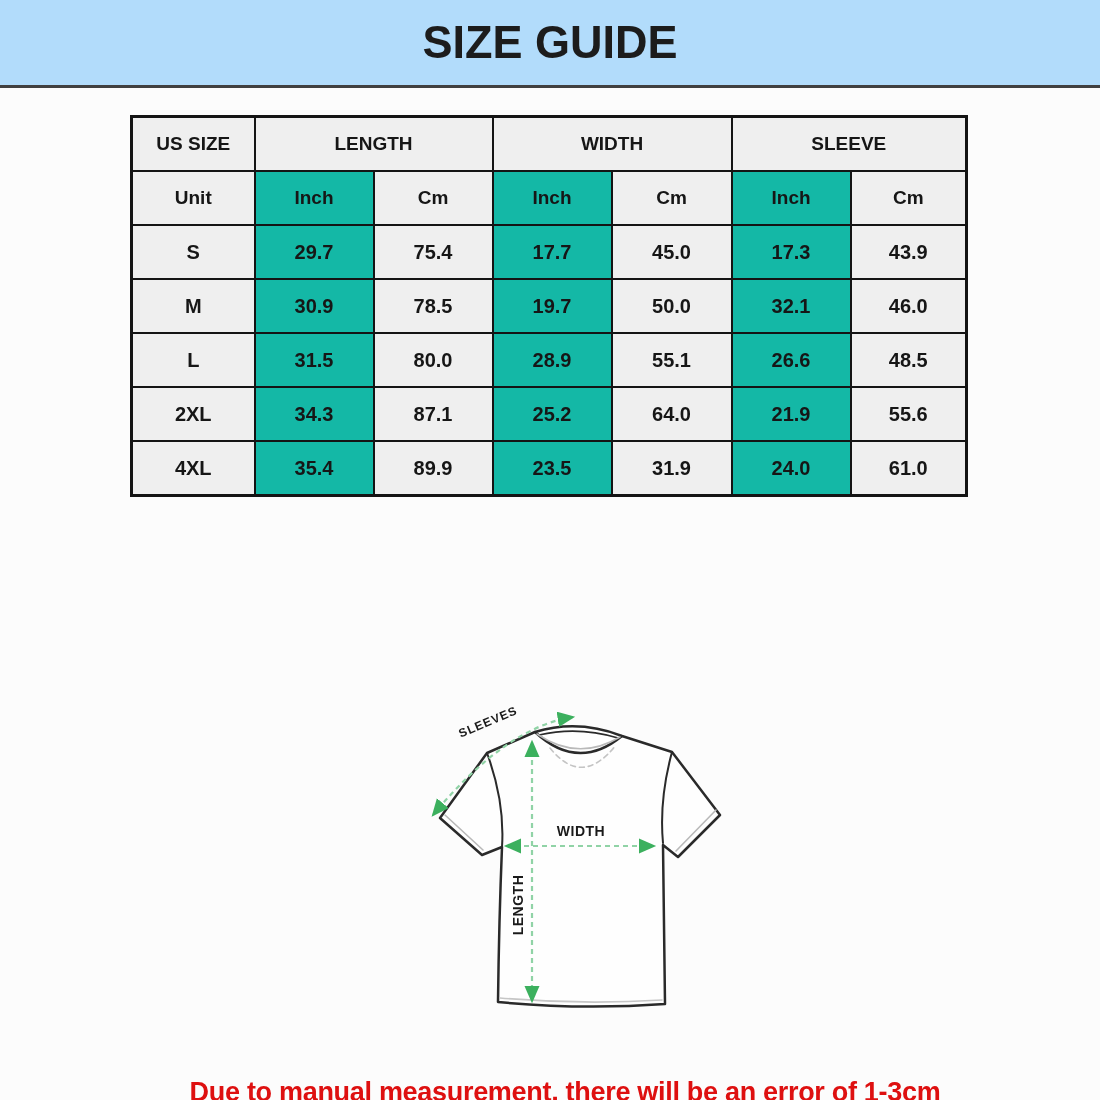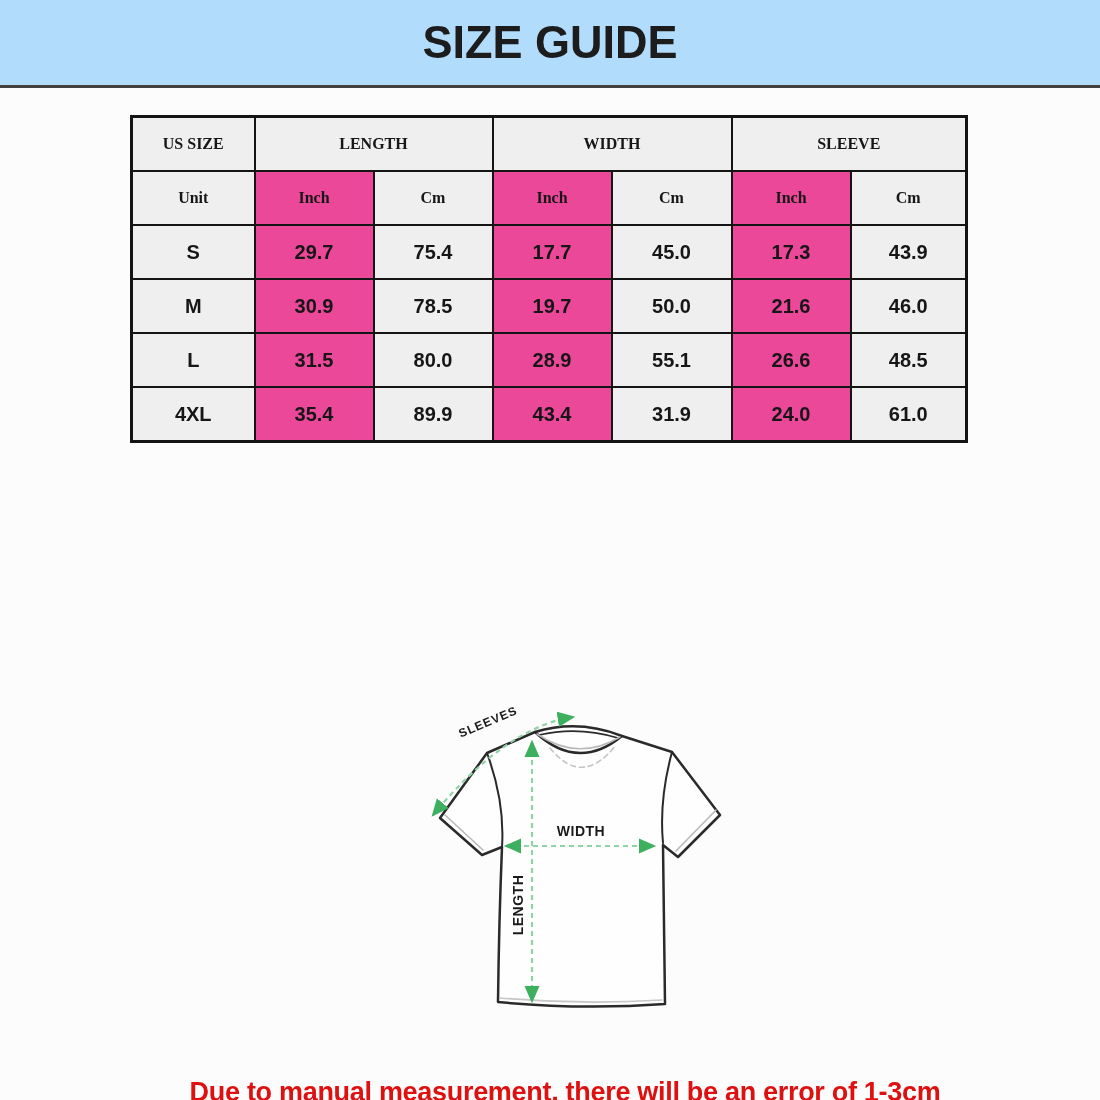--- a/index.html
+++ b/index.html
@@ -30,24 +30,24 @@
     width:835px;
     border:3px solid #141414;
   }
   .size-table th,.size-table td{
     border:2px solid #141414;
     height:52px;
     text-align:center;vertical-align:middle;
     font-weight:bold;color:#161616;
     padding:0;
   }
-  .size-table th{font-size:16px;font-family:Liberation Serif, serif;}
+  .size-table th{font-size:19px;}
   .size-table td{font-size:20px;}
   .c-gray{background:#efefef;}
-  .c-white{background:#ec4899;margin-left:25px;}
+  .c-white{background:#14b8a6;margin-left:25px;}
   
   .diagram{
     position:absolute;left:400px;top:690px;width:380px;height:360px;
   }
   .diagram svg{display:block;width:100%;height:100%;}
   
   .disclaimer{
     position:absolute;left:30px;top:1050px;width:1070px;
     text-align:center;
     color:#de1010;
@@ -100,37 +100,46 @@
           <td class="c-gray">45.0</td>
           <td class="c-white">17.3</td>
           <td class="c-gray">43.9</td>
         </tr>
         <tr>
           <td class="c-gray">M</td>
           <td class="c-white">30.9</td>
           <td class="c-gray">78.5</td>
           <td class="c-white">19.7</td>
           <td class="c-gray">50.0</td>
-          <td class="c-white">21.6</td>
+          <td class="c-white">32.1</td>
           <td class="c-gray">46.0</td>
         </tr>
         <tr>
           <td class="c-gray">L</td>
           <td class="c-white">31.5</td>
           <td class="c-gray">80.0</td>
           <td class="c-white">28.9</td>
           <td class="c-gray">55.1</td>
           <td class="c-white">26.6</td>
           <td class="c-gray">48.5</td>
         </tr>
         <tr>
+          <td class="c-gray">2XL</td>
+          <td class="c-white">34.3</td>
+          <td class="c-gray">87.1</td>
+          <td class="c-white">25.2</td>
+          <td class="c-gray">64.0</td>
+          <td class="c-white">21.9</td>
+          <td class="c-gray">55.6</td>
+        </tr>
+        <tr>
           <td class="c-gray">4XL</td>
           <td class="c-white">35.4</td>
           <td class="c-gray">89.9</td>
-          <td class="c-white">43.4</td>
+          <td class="c-white">23.5</td>
           <td class="c-gray">31.9</td>
           <td class="c-white">24.0</td>
           <td class="c-gray">61.0</td>
         </tr>
       </tbody>
   </table>
 
   <div class="diagram">
     <svg viewBox="0 0 380 360">
       <defs>

